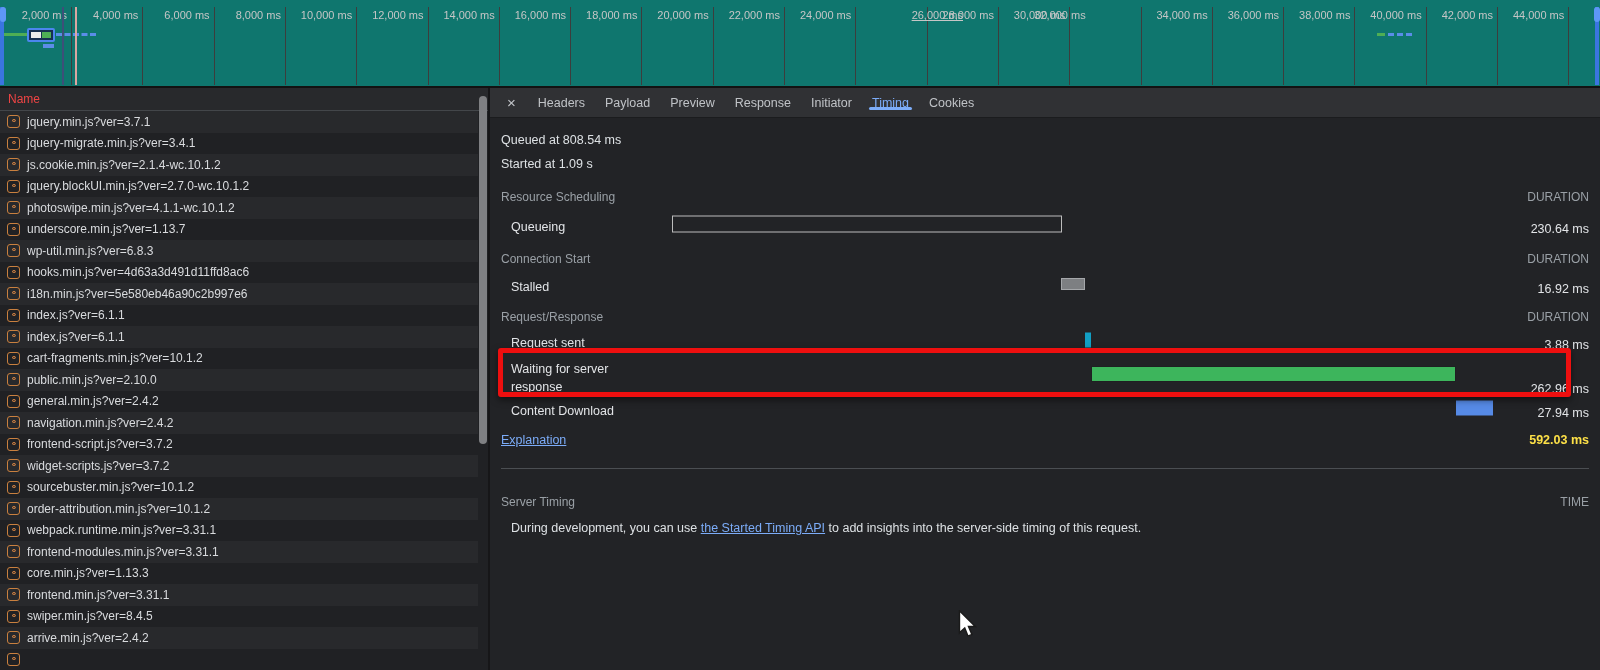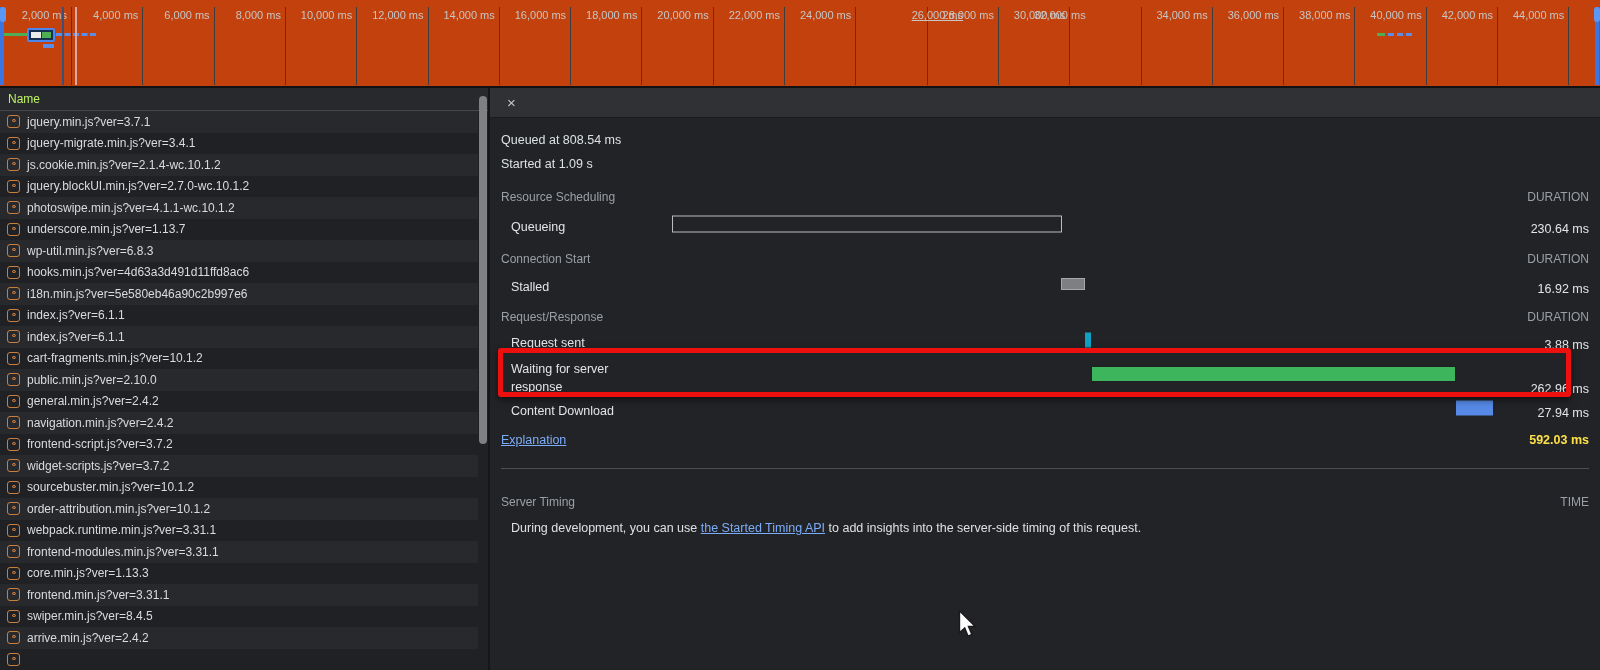--- a/index.html
+++ b/index.html
@@ -7,39 +7,39 @@
   body {
     background:#202124;
     font-family:"Liberation Sans", sans-serif;
     color:#dde1e4;
     position:relative;
   }
 
   
   .ruler {
     position:absolute; left:0; top:0; width:1600px; height:88px;
-    background:#c2410c; border-bottom:2px solid #121212;
+    background:#0f766e; border-bottom:2px solid #121212;
   }
   .ruler .divider { position:absolute; top:7px; height:78px; width:1px; background:#3d3d3d; }
   .ruler .tick-label {
     position:absolute; top:9px; width:90px; text-align:right;
     font-size:11px; color:#c6c6c6; white-space:nowrap;
   }
   .mark { position:absolute; }
   .handle-line { position:absolute; top:7px; height:78px; width:4px; background:#3a75e0; }
   .handle-grip { position:absolute; top:7px; width:6px; height:15px; background:#5d97f6; border-radius:3px; }
 
   
   .left-panel {
     position:absolute; left:0; top:88px; width:488px; height:582px;
     background:#202124; overflow:hidden;
   }
   .list-header {
     height:23px; line-height:22px; padding-left:8px;
-    font-size:12px; color:#bef264; background:#28292c;
+    font-size:12px; color:#ef4444; background:#28292c;
     border-bottom:1px solid #43464a; width:488px;
   }
   .request-row {
     height:21.5px; width:478px; display:flex; align-items:center;
     padding-left:7px; font-size:12px; color:#d9dbde; white-space:nowrap;
   }
   .request-row:nth-child(odd) { background:#28292c; }
   .request-row:nth-child(even) { background:#202124; }
   .script-icon {
     flex:0 0 auto; width:13px; height:13px; margin-right:7px;
@@ -288,20 +288,21 @@
         <span></span>
       </div>
     </div>
   <div class="vscroll-thumb"></div>
 </div>
 <div class="panel-divider"></div>
 
 <div class="right-panel">
   <div class="tab-bar">
     <span class="close-x">×</span>
+    <span id="tabs-host"><span class="tab"><span>Headers</span></span><span class="tab"><span>Payload</span></span><span class="tab"><span>Preview</span></span><span class="tab"><span>Response</span></span><span class="tab"><span>Initiator</span></span><span class="tab active"><span>Timing</span><span class="tab-underline"></span></span><span class="tab"><span>Cookies</span></span></span>
   </div>
 
   <div class="content">
     <p class="stamp first">Queued at 808.54 ms</p>
     <p class="stamp second">Started at 1.09 s</p>
 
     <div id="timing-sections">
         <div class="section-head" style="margin-top: 14px;">
           <span>Resource Scheduling</span>
           <span>DURATION</span>

